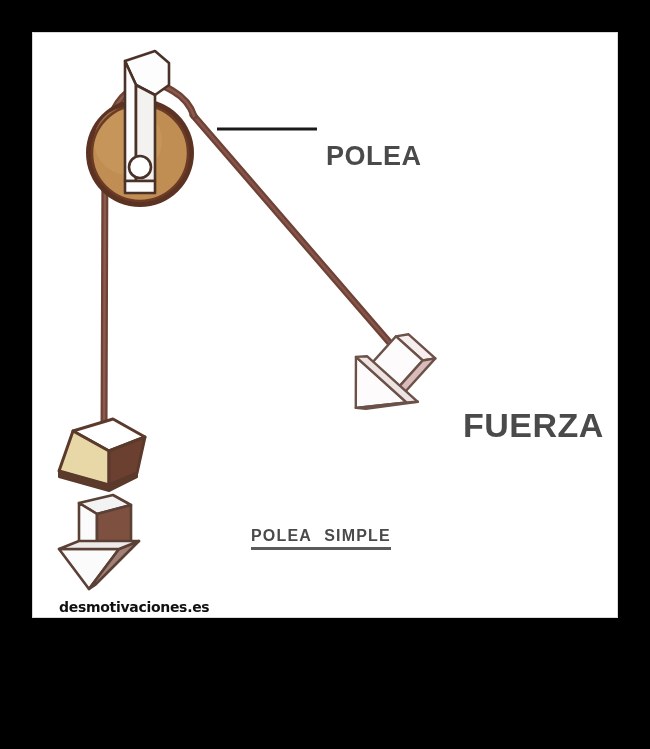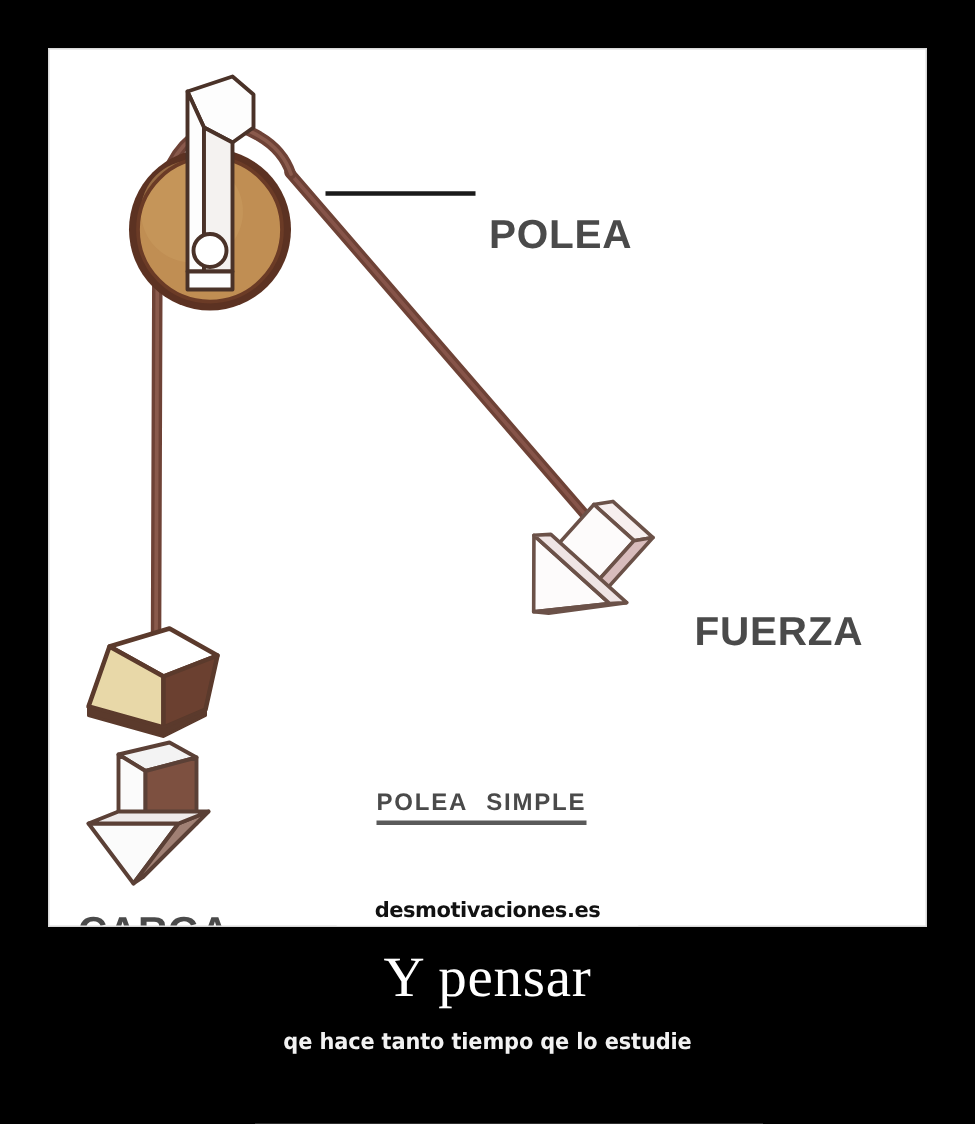--- a/index.html
+++ b/index.html
@@ -54,21 +54,21 @@
     white-space: nowrap;
   }
   #label-polea {
     left: 293px;
     top: 108px;
     font-size: 27px;
   }
   #label-fuerza {
     left: 430px;
     top: 373px;
-    font-size: 27px;
+    font-size: 34px;
   }
   #label-carga {
     left: 19px;
     top: 573px;
     font-size: 27px;
   }
   #label-polea-simple {
     left: 218px;
     top: 494px;
     font-size: 16px;
@@ -83,21 +83,21 @@
 
   
   #watermark {
     position: absolute;
     left: 0;
     right: 0;
     bottom: -1px;
     height: 22px;
     display: flex;
     align-items: center;
-    justify-content: center;
+    justify-content: flex-start;
     pointer-events: none;
   }
   #watermark-banner {
     position: relative;
     background: #ffffff;
     height: 22px;
     display: flex;
     align-items: center;
     padding: 0 26px;
     clip-path: polygon(14px 0, calc(100% - 14px) 0, 100% 100%, 0 100%);
@@ -233,18 +233,14 @@
     <div class="diag-label" id="label-polea-simple"><span>POLEA</span><span class="word-gap"></span><span>SIMPLE</span></div>
 
     <div id="watermark">
       <div id="watermark-banner">
         <span id="watermark-text">desmotivaciones.es</span>
       </div>
     </div>
 
   </div>
 
-  <div id="caption">
-    <div id="caption-title">Y pensar</div>
-    <div id="caption-subtitle">qe hace tanto tiempo qe lo estudie</div>
-  </div>
 
 </div>
 
 </body></html>

